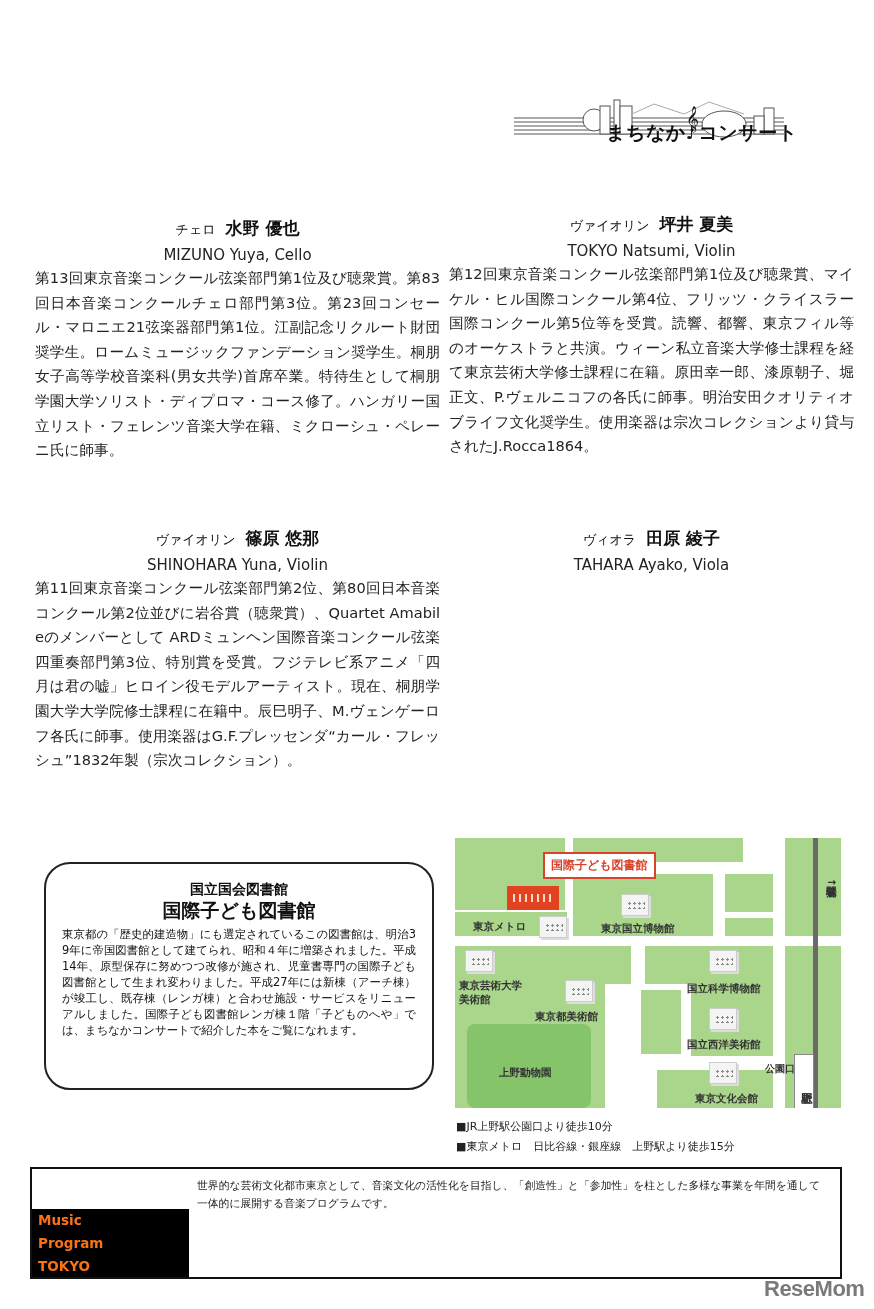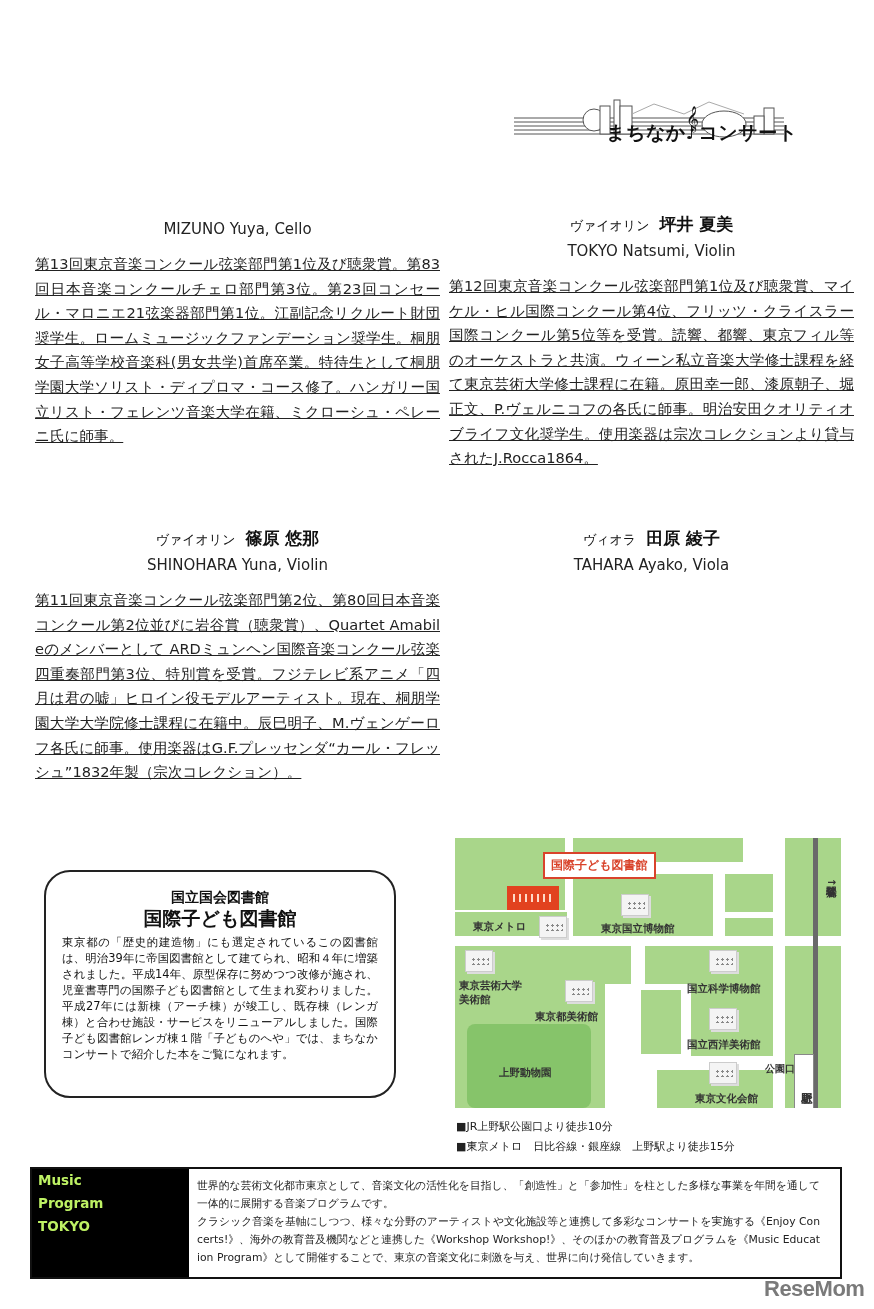--- a/index.html
+++ b/index.html
@@ -7,44 +7,44 @@
   body { position: relative; font-family: "DejaVu Sans", "Liberation Sans", sans-serif; color: #222; }
 
   .logo { position: absolute; left: 514px; top: 96px; width: 270px; height: 54px; }
   .logo-title { position: absolute; left: 92px; top: 24px; font-size: 19px; font-weight: bold; letter-spacing: 0.5px; color: #111; white-space: nowrap; }
 
   .bio { position: absolute; width: 405px; }
   .bio .head { text-align: center; font-size: 16px; line-height: 24px; color: #111; }
   .bio .inst { font-size: 13px; margin-right: 10px; }
   .bio .jname { font-size: 17px; font-weight: bold; }
   .bio .ename { text-align: center; font-size: 15px; line-height: 22px; color: #222; margin-top: 2px; }
-  .bio .text { margin-top: 12px; font-size: 14.6px; line-height: 24.6px; color: #222; text-align: justify; word-break: break-all; text-decoration: underline; }
+  .bio .text { margin-top: 0; font-size: 14.6px; line-height: 24.6px; color: #222; text-align: justify; word-break: break-all; }
 
-  .lib-box { position: absolute; left: 44px; top: 862px; width: 352px; height: 228px; border: 2px solid #222; border-radius: 26px; padding: 16px 16px 0 16px; margin-top: 8px; }
+  .lib-box { position: absolute; left: 44px; top: 862px; width: 390px; height: 228px; border: 2px solid #222; border-radius: 26px; padding: 16px 16px 0 16px; }
   .lib-sub { text-align: center; font-size: 14px; font-weight: bold; line-height: 18px; color: #111; }
   .lib-title { text-align: center; font-size: 19px; font-weight: bold; line-height: 24px; color: #111; margin-bottom: 4px; }
   .lib-text { font-size: 11.4px; line-height: 16px; color: #111; text-align: justify; word-break: break-all; }
 
   .map { position: absolute; left: 455px; top: 838px; width: 386px; height: 270px; background: #ffffff; overflow: hidden; }
   .blk { position: absolute; background: #a9d68a; }
   .zoo { position: absolute; background: #86c46a; border-radius: 8px; }
   .rail { position: absolute; background: #6a6a6a; }
   .mlabel { position: absolute; font-size: 10.5px; color: #333; white-space: nowrap; font-weight: bold; }
   .bld { position: absolute; width: 28px; height: 22px; background: #f4f4f4; border: 1px solid #ccc; box-shadow: 2px 2px 0 #ddd; }
   .bld::before { content: ""; position: absolute; left: 5px; top: 6px; width: 18px; height: 8px; background-image: radial-gradient(#888 1px, transparent 1.3px); background-size: 5px 5px; }
   .callout { position: absolute; left: 88px; top: 14px; background: #fff; border: 2px solid #d9432b; color: #d9432b; font-size: 12px; font-weight: bold; padding: 3px 6px; white-space: nowrap; }
   .red-bld { position: absolute; left: 52px; top: 48px; width: 52px; height: 24px; background: #e2421f; }
   .red-bld::before { content: ""; position: absolute; left: 6px; top: 8px; width: 40px; height: 8px; background-image: linear-gradient(90deg, #ffd9c8 2px, transparent 2px); background-size: 6px 8px; }
   .station { position: absolute; left: 339px; top: 216px; width: 20px; height: 56px; background: #fff; border: 1px solid #888; font-size: 11px; font-weight: bold; line-height: 14px; text-align: center; padding-top: 4px; color: #333; }
   .vtext { writing-mode: vertical-rl; }
 
   .access { position: absolute; left: 456px; top: 1117px; font-size: 11px; line-height: 20px; color: #222; }
 
   .footer { position: absolute; left: 30px; top: 1167px; width: 812px; height: 112px; border: 2px solid #111; display: flex; }
-  .footer-brand { width: 157px; background: #000; color: #bef264; font-weight: bold; font-size: 13.5px; line-height: 23px; padding: 0 0 0 6px; }
+  .footer-brand { width: 157px; background: #000; color: #f97316; font-weight: bold; font-size: 13.5px; line-height: 23px; padding: 0 0 0 6px; margin-top: 40px; }
   .footer-text { flex: 1; padding: 8px 20px 0 8px; font-size: 10.8px; line-height: 18px; color: #222; text-align: justify; word-break: break-all; }
 
   .watermark { position: absolute; left: 764px; top: 1276px; font-size: 22px; font-weight: bold; color: #7a7a7a; font-family: "Liberation Sans", sans-serif; letter-spacing: -0.5px; }
 </style>
 </head>
 <body>
 
 <div class="logo">
   <svg width="270" height="54" viewBox="0 0 270 54">
     <g stroke="#555" stroke-width="1" fill="none">
@@ -61,20 +61,23 @@
       <ellipse cx="210" cy="28" rx="22" ry="13" fill="#fff"></ellipse>
       <rect x="250" y="12" width="10" height="26" fill="#fff"></rect>
       <rect x="240" y="20" width="10" height="18" fill="#fff"></rect>
     </g>
     <text x="172" y="30" font-size="22" fill="#111">𝄞</text>
   </svg>
   <div class="logo-title">まちなか♪コンサート</div>
 </div>
 
 <div class="bio" style="left:35px; top:216px;">
+  <div class="head">
+    <span class="inst">チェロ</span><span class="jname">水野 優也</span>
+  </div>
   <div class="ename">MIZUNO Yuya, Cello</div>
   <div class="text">第13回東京音楽コンクール弦楽部門第1位及び聴衆賞。第83回日本音楽コンクールチェロ部門第3位。第23回コンセール・マロニエ21弦楽器部門第1位。江副記念リクルート財団奨学生。ロームミュージックファンデーション奨学生。桐朋女子高等学校音楽科(男女共学)首席卒業。特待生として桐朋学園大学ソリスト・ディプロマ・コース修了。ハンガリー国立リスト・フェレンツ音楽大学在籍、ミクローシュ・ペレーニ氏に師事。</div>
 </div>
 
 <div class="bio" style="left:449px; top:212px;">
   <div class="head">
     <span class="inst">ヴァイオリン</span><span class="jname">坪井 夏美</span>
   </div>
   <div class="ename">TOKYO Natsumi, Violin</div>
   <div class="text">第12回東京音楽コンクール弦楽部門第1位及び聴衆賞、マイケル・ヒル国際コンクール第4位、フリッツ・クライスラー国際コンクール第5位等を受賞。読響、都響、東京フィル等のオーケストラと共演。ウィーン私立音楽大学修士課程を経て東京芸術大学修士課程に在籍。原田幸一郎、漆原朝子、堀正文、P.ヴェルニコフの各氏に師事。明治安田クオリティオブライフ文化奨学生。使用楽器は宗次コレクションより貸与されたJ.Rocca1864。</div>
@@ -149,17 +152,16 @@
 </div>
 
 <div class="footer">
   <div class="footer-brand">
     <div>Music</div>
     <div>Program</div>
     <div>TOKYO</div>
   </div>
   <div class="footer-text">
     <div>世界的な芸術文化都市東京として、音楽文化の活性化を目指し、「創造性」と「参加性」を柱とした多様な事業を年間を通して一体的に展開する音楽プログラムです。</div>
-    <div>クラシック音楽を基軸にしつつ、様々な分野のアーティストや文化施設等と連携して多彩なコンサートを実施する《Enjoy Concerts!》、海外の教育普及機関などと連携した《Workshop Workshop!》、そのほかの教育普及プログラムを《Music Education Program》として開催することで、東京の音楽文化に刺激を与え、世界に向け発信していきます。</div>
   </div>
 </div>
 
 <div class="watermark">ReseMom</div>
 
 </body></html>

